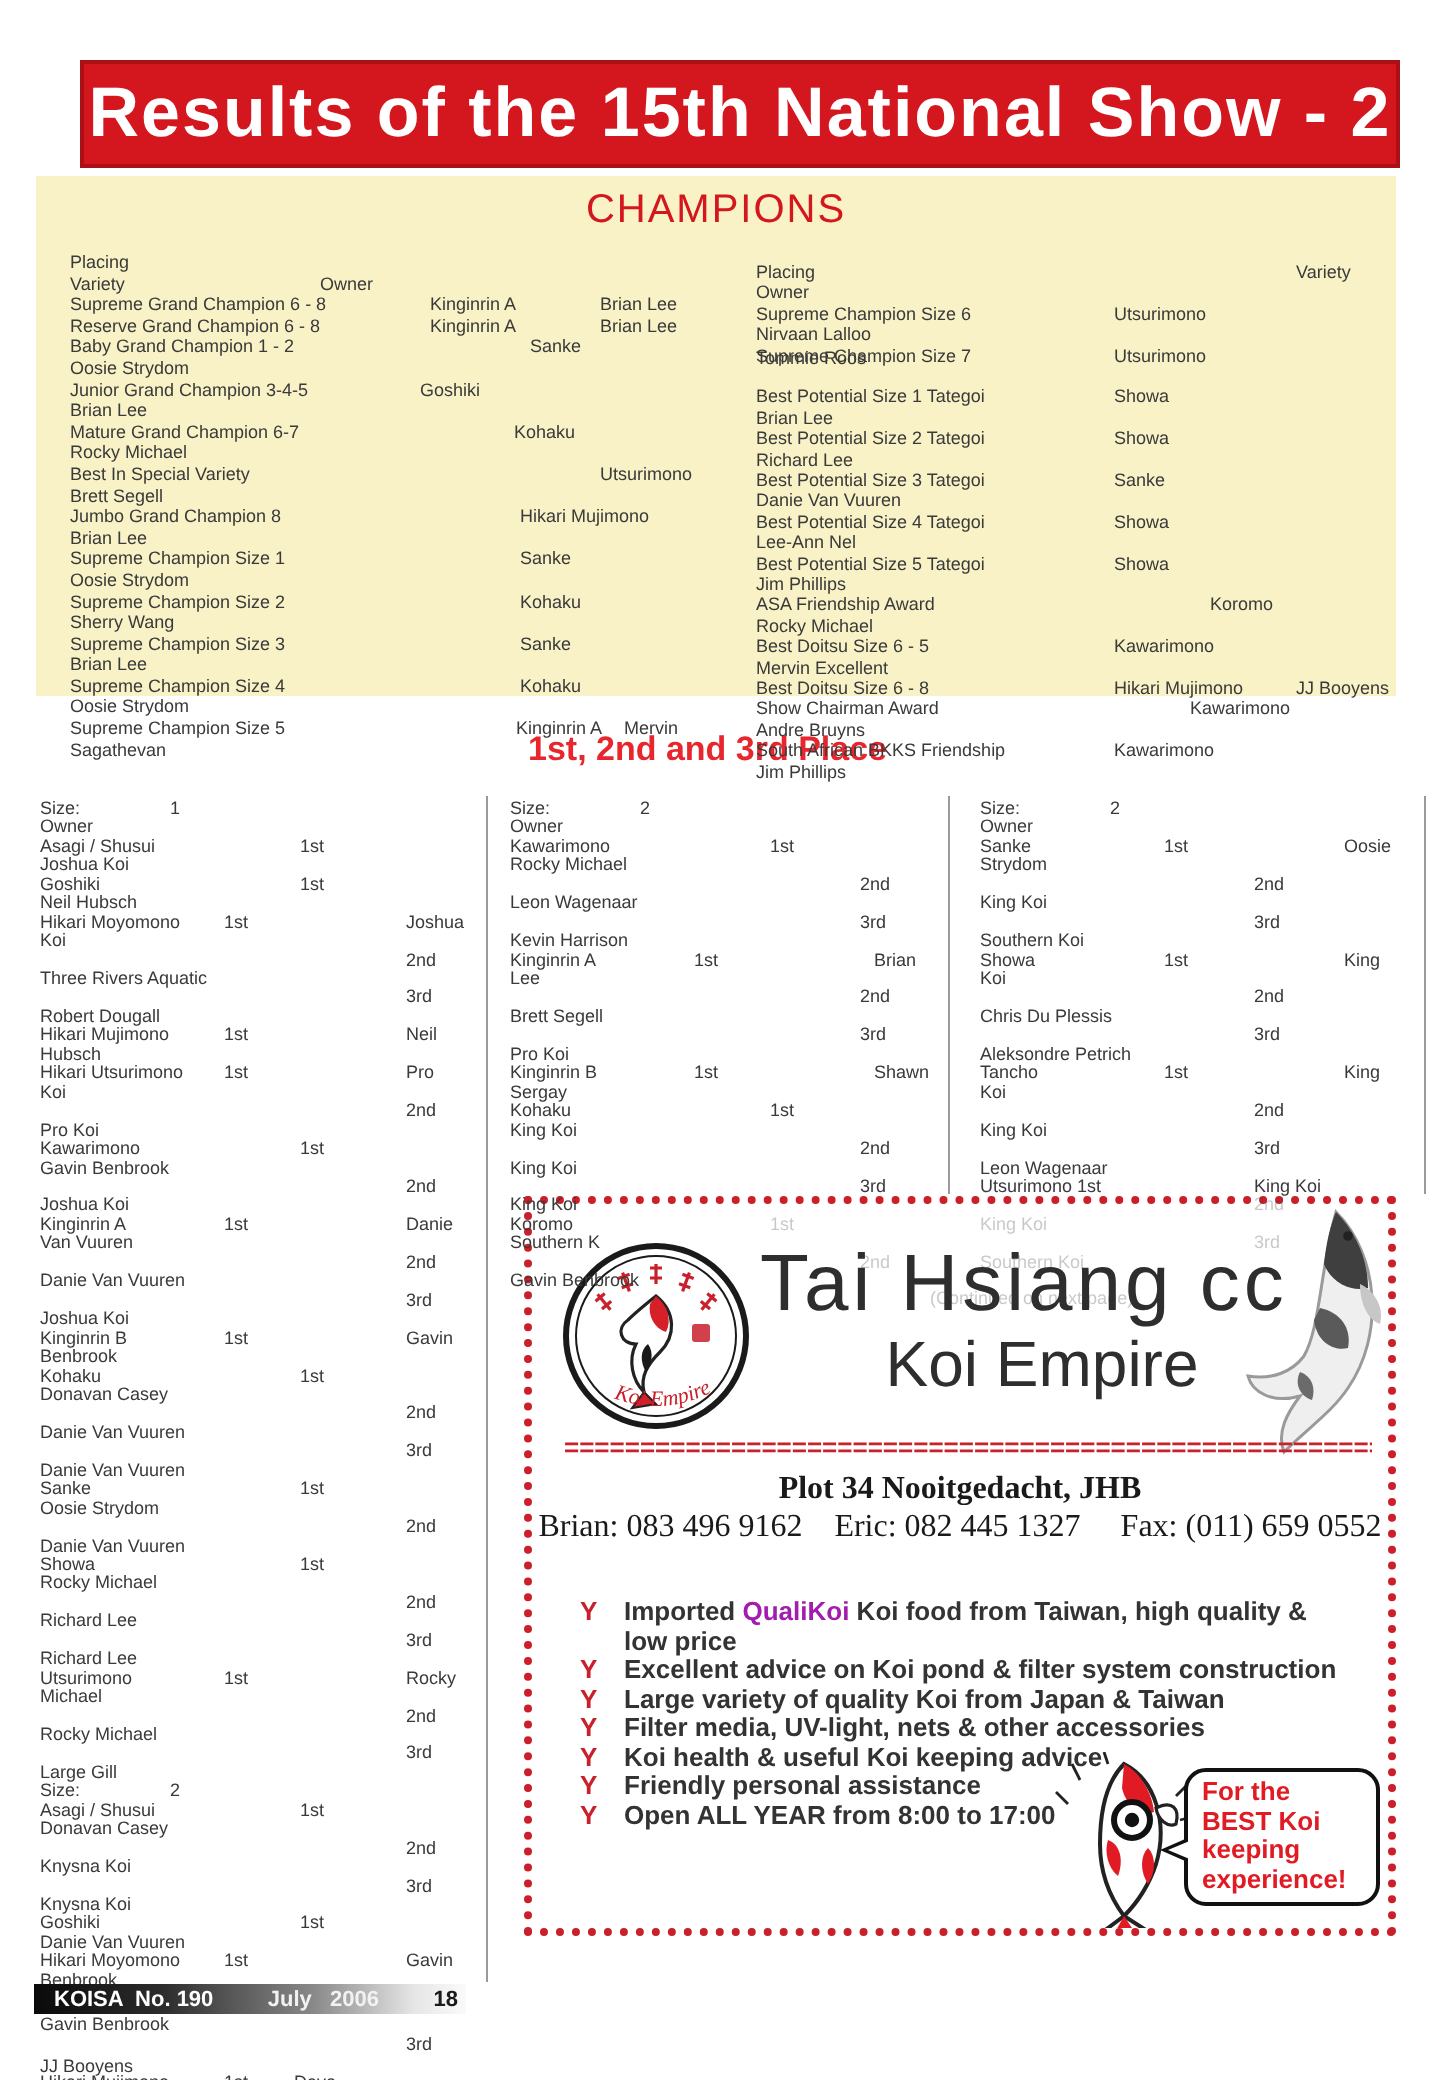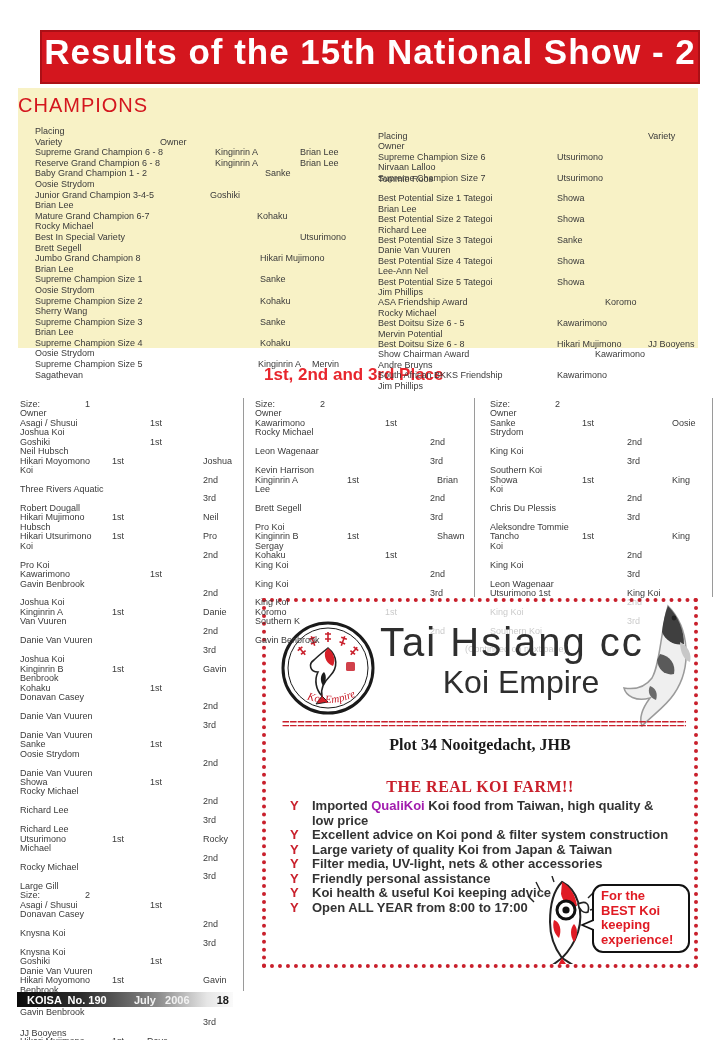--- a/index.html
+++ b/index.html
@@ -1,22 +1,22 @@
 <!DOCTYPE html>
 <html><head>
 <meta charset="utf-8">
 <style>
   html,body{margin:0;padding:0;background:#ffffff;}
   .page{position:relative;width:720px;height:1040px;background:#fff;overflow:hidden;
         font-family:"Liberation Sans",sans-serif;}
   .banner{position:absolute;left:40px;top:30px;width:656px;height:50px;background:#d4161e;
-          border:2px solid #ab1016;display:flex;align-items:flex-start;justify-content:center;}
+          border:2px solid #ab1016;display:flex;align-items:center;justify-content:center;}
   .banner span{color:#fff;font-size:35px;font-weight:600;letter-spacing:1px;white-space:nowrap;}
   .champions-panel{position:absolute;left:18px;top:88px;width:680px;height:260px;background:#f8f2c6;}
-  .champions-title{position:absolute;left:0;top:6px;width:100%;text-align:left;
+  .champions-title{position:absolute;left:0;top:6px;width:100%;text-align:center;
                    color:#d4161e;font-size:20px;font-weight:500;letter-spacing:1px;}
   .layer{position:absolute;left:0;top:0;width:720px;height:1040px;pointer-events:none;}
   .tl{position:absolute;font-size:9px;line-height:9px;color:#3a3a3a;white-space:pre;}
   .tl.faint{color:rgba(58,58,58,0.28);}
   .subtitle{position:absolute;left:264px;top:365px;color:#e8262d;font-size:17px;font-weight:bold;z-index:5;}
   .vline{position:absolute;width:1px;background:#9a9a9a;}
   .z-base{z-index:10}.z-ov{z-index:30}
   
   .footer-bar{position:absolute;left:17px;top:992px;width:216px;height:15px;z-index:40;
     background:linear-gradient(90deg,#0a0a0a 0%,#2d2d2d 30%,#8a8a8a 65%,#e6e6e6 88%,#fafafa 100%);
@@ -130,21 +130,21 @@
       <span class="tl" style="left: 557px; top: 257px;">Showa</span>
       <span class="tl" style="left: 378px; top: 267px;">Lee-Ann Nel</span>
       <span class="tl" style="left: 378px; top: 278px;">Best Potential Size 5 Tategoi</span>
       <span class="tl" style="left: 557px; top: 278px;">Showa</span>
       <span class="tl" style="left: 378px; top: 288px;">Jim Phillips</span>
       <span class="tl" style="left: 378px; top: 298px;">ASA Friendship Award</span>
       <span class="tl" style="left: 605px; top: 298px;">Koromo</span>
       <span class="tl" style="left: 378px; top: 309px;">Rocky Michael</span>
       <span class="tl" style="left: 378px; top: 319px;">Best Doitsu Size 6 - 5</span>
       <span class="tl" style="left: 557px; top: 319px;">Kawarimono</span>
-      <span class="tl" style="left: 378px; top: 330px;">Mervin Potential</span>
+      <span class="tl" style="left: 378px; top: 330px;">Mervin Excellent</span>
       <span class="tl" style="left: 378px; top: 340px;">Best Doitsu Size 6 - 8</span>
       <span class="tl" style="left: 557px; top: 340px;">Hikari Mujimono</span>
       <span class="tl" style="left: 648px; top: 340px;">JJ Booyens</span>
       <span class="tl" style="left: 378px; top: 350px;">Show Chairman Award</span>
       <span class="tl" style="left: 595px; top: 350px;">Kawarimono</span>
       <span class="tl" style="left: 378px; top: 361px;">Andre Bruyns</span>
       <span class="tl" style="left: 378px; top: 371px;">South African BKKS Friendship</span>
       <span class="tl" style="left: 557px; top: 371px;">Kawarimono</span>
       <span class="tl" style="left: 378px; top: 382px;">Jim Phillips</span>
     </div>
@@ -288,21 +288,21 @@
       <span class="tl" style="left: 490px; top: 447px;">King Koi</span>
       <span class="tl" style="left: 627px; top: 457px;">3rd</span>
       <span class="tl" style="left: 490px; top: 466px;">Southern Koi</span>
       <span class="tl" style="left: 490px; top: 476px;">Showa</span>
       <span class="tl" style="left: 582px; top: 476px;">1st</span>
       <span class="tl" style="left: 672px; top: 476px;">King</span>
       <span class="tl" style="left: 490px; top: 485px;">Koi</span>
       <span class="tl" style="left: 627px; top: 494px;">2nd</span>
       <span class="tl" style="left: 490px; top: 504px;">Chris Du Plessis</span>
       <span class="tl" style="left: 627px; top: 513px;">3rd</span>
-      <span class="tl" style="left: 490px; top: 523px;">Aleksondre Tommie</span>
+      <span class="tl" style="left: 490px; top: 523px;">Aleksondre Petrich</span>
       <span class="tl" style="left: 490px; top: 532px;">Tancho</span>
       <span class="tl" style="left: 582px; top: 532px;">1st</span>
       <span class="tl" style="left: 672px; top: 532px;">King</span>
       <span class="tl" style="left: 490px; top: 542px;">Koi</span>
       <span class="tl" style="left: 627px; top: 551px;">2nd</span>
       <span class="tl" style="left: 490px; top: 561px;">King Koi</span>
       <span class="tl" style="left: 627px; top: 570px;">3rd</span>
       <span class="tl" style="left: 490px; top: 580px;">Leon Wagenaar</span>
       <span class="tl" style="left: 490px; top: 589px;">Utsurimono 1st</span>
       <span class="tl" style="left: 627px; top: 589px;">King Koi</span>
@@ -354,30 +354,30 @@
       <path d="M52,4 C74,26 76,66 58,92 C50,104 38,112 26,124 C22,114 28,104 34,96 C20,100 10,94 8,86 C20,88 30,84 36,76 C44,62 44,34 52,4 Z" fill="#efefef" stroke="#9a9a9a" stroke-width="1.5"></path>
       <path d="M52,4 C62,14 68,28 68,42 C60,44 50,40 46,30 C47,20 49,11 52,4 Z" fill="#3f3f3f"></path>
       <path d="M44,52 C54,54 60,62 58,72 C50,74 42,68 41,58 Z" fill="#5a5a5a"></path>
       <path d="M34,84 C40,86 42,92 40,98 C34,96 31,90 34,84 Z" fill="#6b6b6b"></path>
       <path d="M64,40 C72,44 76,52 74,60 C68,58 64,50 64,40 Z" fill="#c7c7c7"></path>
       <circle cx="58" cy="16" r="2.4" fill="#222"></circle>
     </svg>
 
     <div class="ad-sep">============================================================</div>
     <div class="ad-serif ad-address">Plot 34 Nooitgedacht, JHB</div>
-    <div class="ad-serif ad-tagline">THE REAL KOI FARM!!</div>
+    <div class="ad-serif ad-contacts">Brian: 083 496 9162    Eric: 082 445 1327     Fax: (011) 659 0552</div>
 
     <div class="ad-bullets">
         <div class="row"><span class="marker">Y</span><span>Imported </span><span class="red">QualiKoi</span><span> Koi food from Taiwan, high quality &amp;</span></div>
         <div class="row"><span class="marker"></span><span>low price</span></div>
         <div class="row"><span class="marker">Y</span><span>Excellent advice on Koi pond &amp; filter system construction</span></div>
         <div class="row"><span class="marker">Y</span><span>Large variety of quality Koi from Japan &amp; Taiwan</span></div>
         <div class="row"><span class="marker">Y</span><span>Filter media, UV-light, nets &amp; other accessories</span></div>
+        <div class="row"><span class="marker">Y</span><span>Koi health &amp; useful Koi keeping advice</span></div>
         <div class="row"><span class="marker">Y</span><span>Friendly personal assistance</span></div>
-        <div class="row"><span class="marker">Y</span><span>Koi health &amp; useful Koi keeping advice</span></div>
         <div class="row"><span class="marker">Y</span><span>Open ALL YEAR from 8:00 to 17:00</span></div>
       </div>
 
     <svg class="mascot" width="78" height="92" viewBox="0 0 78 92">
       <g stroke="#222" stroke-width="1.4" fill="none">
         <path d="M10,26 L4,20"></path>
           <path d="M16,14 L12,6"></path>
           <path d="M30,6 L28,0"></path>
         <path d="M64,22 L70,16"></path>
           <path d="M66,34 L74,32"></path>

